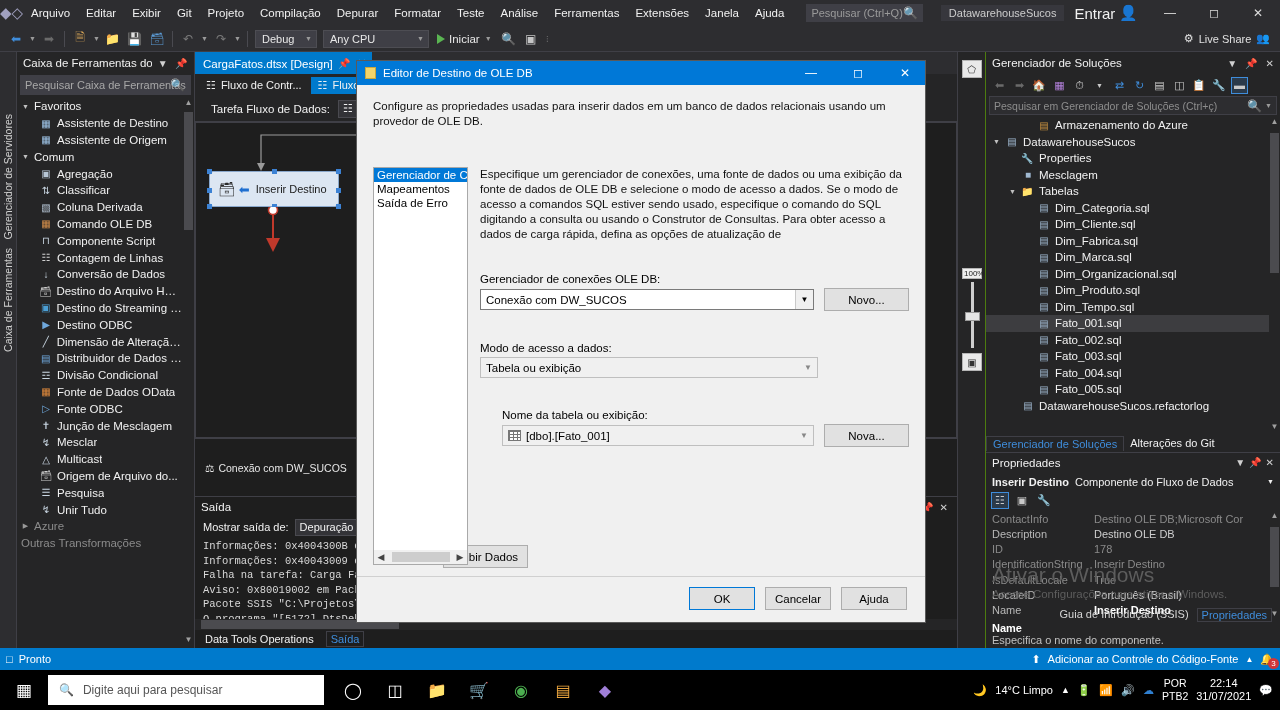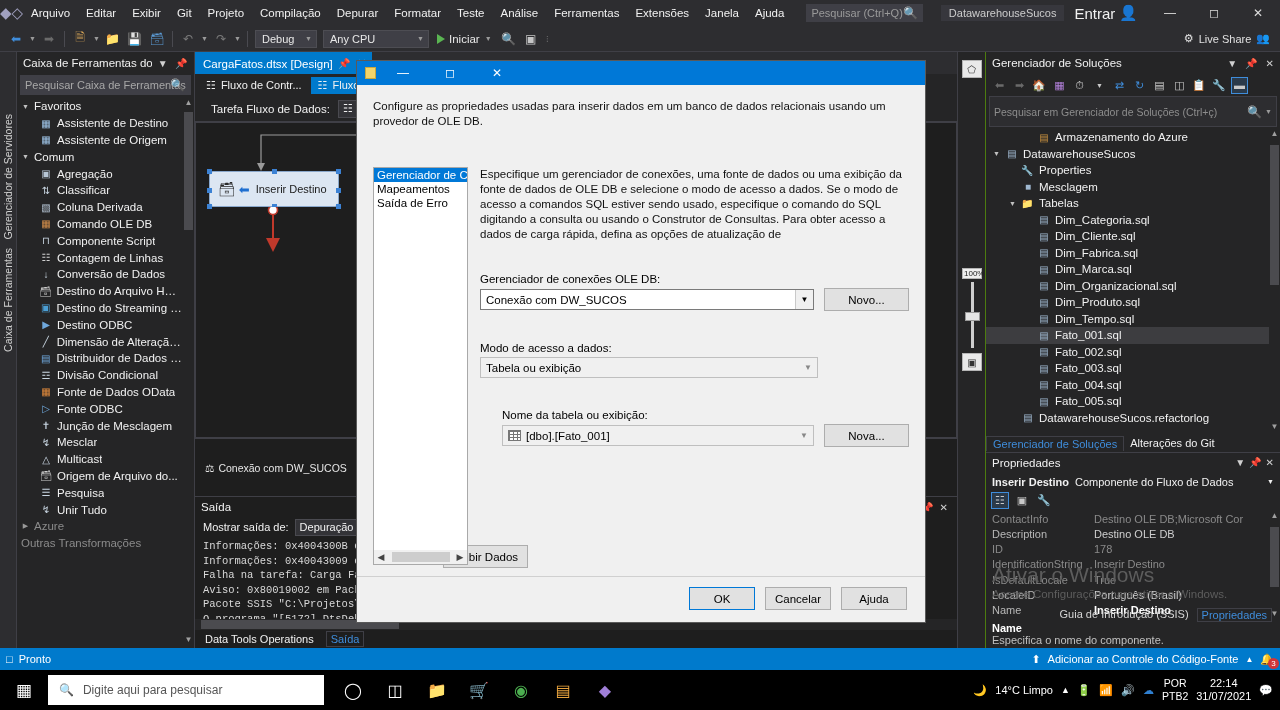--- a/index.html
+++ b/index.html
@@ -155,21 +155,21 @@
   .zoomthumb { position:absolute; left:-6px; top:30px; width:15px; height:9px; background:#e5e5e5; border:1px solid #999; }
   .zoomfit { width:20px;height:18px;margin:5px auto 0; background:#e9e9e9; border:1px solid #b5b5b5; display:flex;align-items:center;justify-content:center;font-size:10px;color:#333;}
 
   
   .rdock { width:295px; background:#252526; display:flex; flex-direction:column; flex:0 0 295px; border-left:1px solid #4d7c0f; }
   .sol-toolbar { height:22px; display:flex; align-items:center; gap:3px; padding:0 5px; }
   .sol-ic { width:17px;height:17px; display:flex;align-items:center;justify-content:center; font-size:11px; color:#c9c9c9; }
   .sol-ic.blue { color:#3f8ddb; }
   .sol-ic.sel { border:1px solid #3f8ddb; background:#2b3a4a; }
   .sol-search {
-    height:31px; margin:0 3px 2px 3px; background:#2d2d30; border:1px solid #3f3f46;
+    height:19px; margin:0 3px 2px 3px; background:#2d2d30; border:1px solid #3f3f46;
     display:flex;align-items:center; padding:0 4px; font-size:10.5px; color:#8d8d8d; position:relative;
   }
   .sol-search .mag { position:absolute; right:14px; color:#3f8ddb; font-size:12px;}
   .sol-search .cv { position:absolute; right:4px; font-size:7px; color:#9a9a9a; }
   .sol-tree { flex:1; overflow:hidden; font-size:11.5px; position:relative; }
   .srow { height:16.5px; display:flex; align-items:center; gap:4px; white-space:nowrap; padding-right:12px; }
   .srow.sel { background:#3d3d40; }
   .sol-tabs { height:17px; display:flex; align-items:center; gap:0; font-size:11px; flex:0 0 17px; }
   .sol-tabs .st { padding:1px 6px; }
   .sol-tabs .st.active { color:#3f8ddb; border:1px solid #3f3f46; border-bottom:none;}
@@ -853,20 +853,21 @@
         <span>22:14</span><br>
         <span>31/07/2021</span>
       </span>
       <span>💬</span>
     </div>
   </div>
 
   <div class="modal">
     <div class="m-title">
       <span class="mt-ic"></span>
+      <span class="mt-txt">Editor de Destino de OLE DB</span>
       <span class="m-wbtn">—</span>
       <span class="m-wbtn">◻</span>
       <span class="m-wbtn close">✕</span>
     </div>
     <div class="m-desc">Configure as propriedades usadas para inserir dados em um banco de dados relacionais usando um provedor de OLE DB.</div>
     <div class="m-body">
       <div class="m-nav">
         <div class="m-nav-inner">
           <div class="nv sel">Gerenciador de Con</div>
           <div class="nv">Mapeamentos</div>

